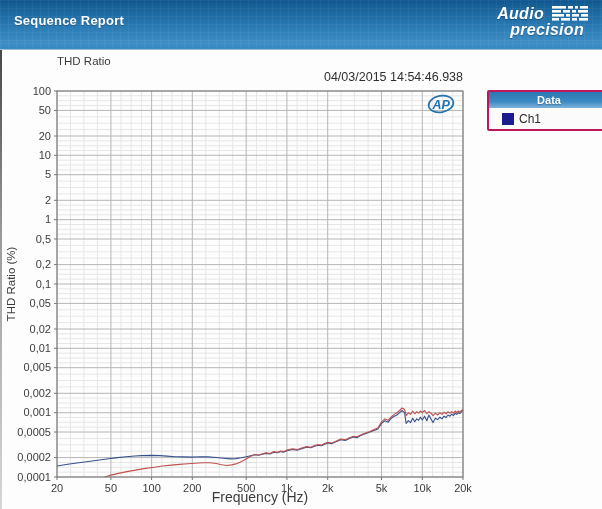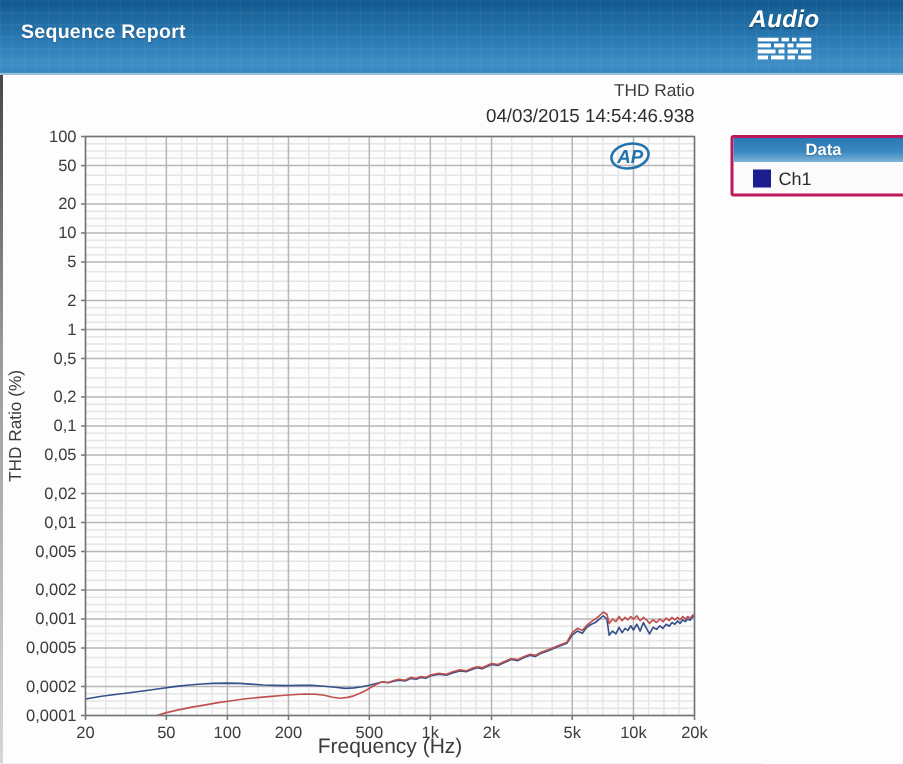--- a/index.html
+++ b/index.html
@@ -21,50 +21,50 @@
   #header .title{
     position:absolute;left:14px;top:13px;
     color:#ffffff;font-size:13px;font-weight:bold;letter-spacing:0.2px;
     text-shadow:0 1px 1px rgba(0,0,0,0.25);
   }
   #logo{
     position:absolute;right:14px;top:6px;width:130px;height:38px;
     color:#ffffff;font-style:italic;font-weight:bold;line-height:1;
     text-shadow:0 1px 1px rgba(0,0,0,0.3);
   }
-  #logo .row1{display:flex;justify-content:flex-end;align-items:center;gap:3px;flex-direction:column;}
+  #logo .row1{display:flex;justify-content:flex-end;gap:8px;}
   #logo .row1 .word{font-size:16px;letter-spacing:0.3px;}
   #logo .row2{text-align:right;font-size:16px;letter-spacing:0.3px;margin-top:-2px;padding-right:4px;}
   
   #left-edge{
     position:absolute;left:0;top:50px;width:2px;height:459px;z-index:2;
     background:linear-gradient(180deg,#474747,#9a9a9a 40%,#d6d6d6);
   }
   
   .chart-title{
     position:absolute;left:57px;top:55px;width:406px;z-index:2;
-    text-align:right;font-size:11.5px;color:#3c3c3c;
+    text-align:left;font-size:11.5px;color:#3c3c3c;
   }
   .timestamp{
     position:absolute;left:57px;top:70px;width:406px;z-index:2;
     text-align:right;font-size:12.5px;color:#2f2f2f;
   }
   .ylabel{
     position:absolute;left:11px;top:284px;z-index:2;
     transform:translate(-50%,-50%) rotate(-90deg);
     white-space:nowrap;font-size:11.5px;color:#3c3c3c;
   }
   .xlabel{
     position:absolute;left:260px;top:489px;z-index:2;
     transform:translateX(-50%);
     white-space:nowrap;font-size:14px;color:#3c3c3c;
   }
   #plot-svg{position:absolute;left:0;top:0;z-index:1;}
   
-  .ap-mark{position:absolute;left:406px;top:93px;z-index:2;}
+  .ap-mark{position:absolute;left:427px;top:93px;z-index:2;}
   
   #legend{
     position:absolute;left:487px;top:90px;width:124px;z-index:2;
     background:#fbfbfb;border:2px solid #be185d;border-radius:2px;
   }
   #legend .legend-header{
     height:16px;line-height:16px;text-align:center;
     color:#ffffff;font-size:11px;font-weight:bold;
     background:linear-gradient(180deg,#2a77b2 0%,#3c8ac2 60%,#7fb3d9 100%);
     text-shadow:0 1px 1px rgba(0,0,0,0.25);
@@ -101,20 +101,21 @@
                 <rect x="20" y="8" width="7" height="2.6"></rect>
                 <rect x="29" y="8" width="7" height="2.6"></rect>
               <rect x="0" y="12" width="7" height="2.6"></rect>
                 <rect x="9" y="12" width="9" height="2.6"></rect>
                 <rect x="20" y="12" width="5" height="2.6"></rect>
                 <rect x="27" y="12" width="9" height="2.6"></rect>
             </g>
           </svg>
         </span>
       </div>
+      <div class="row2">precision</div>
     </div>
   </div>
 
   <div id="left-edge"></div>
 
   <div class="chart-title">THD Ratio</div>
   <div class="timestamp">04/03/2015 14:54:46.938</div>
   <div class="ylabel">THD Ratio (%)</div>
   <div class="xlabel">Frequency (Hz)</div>
 

